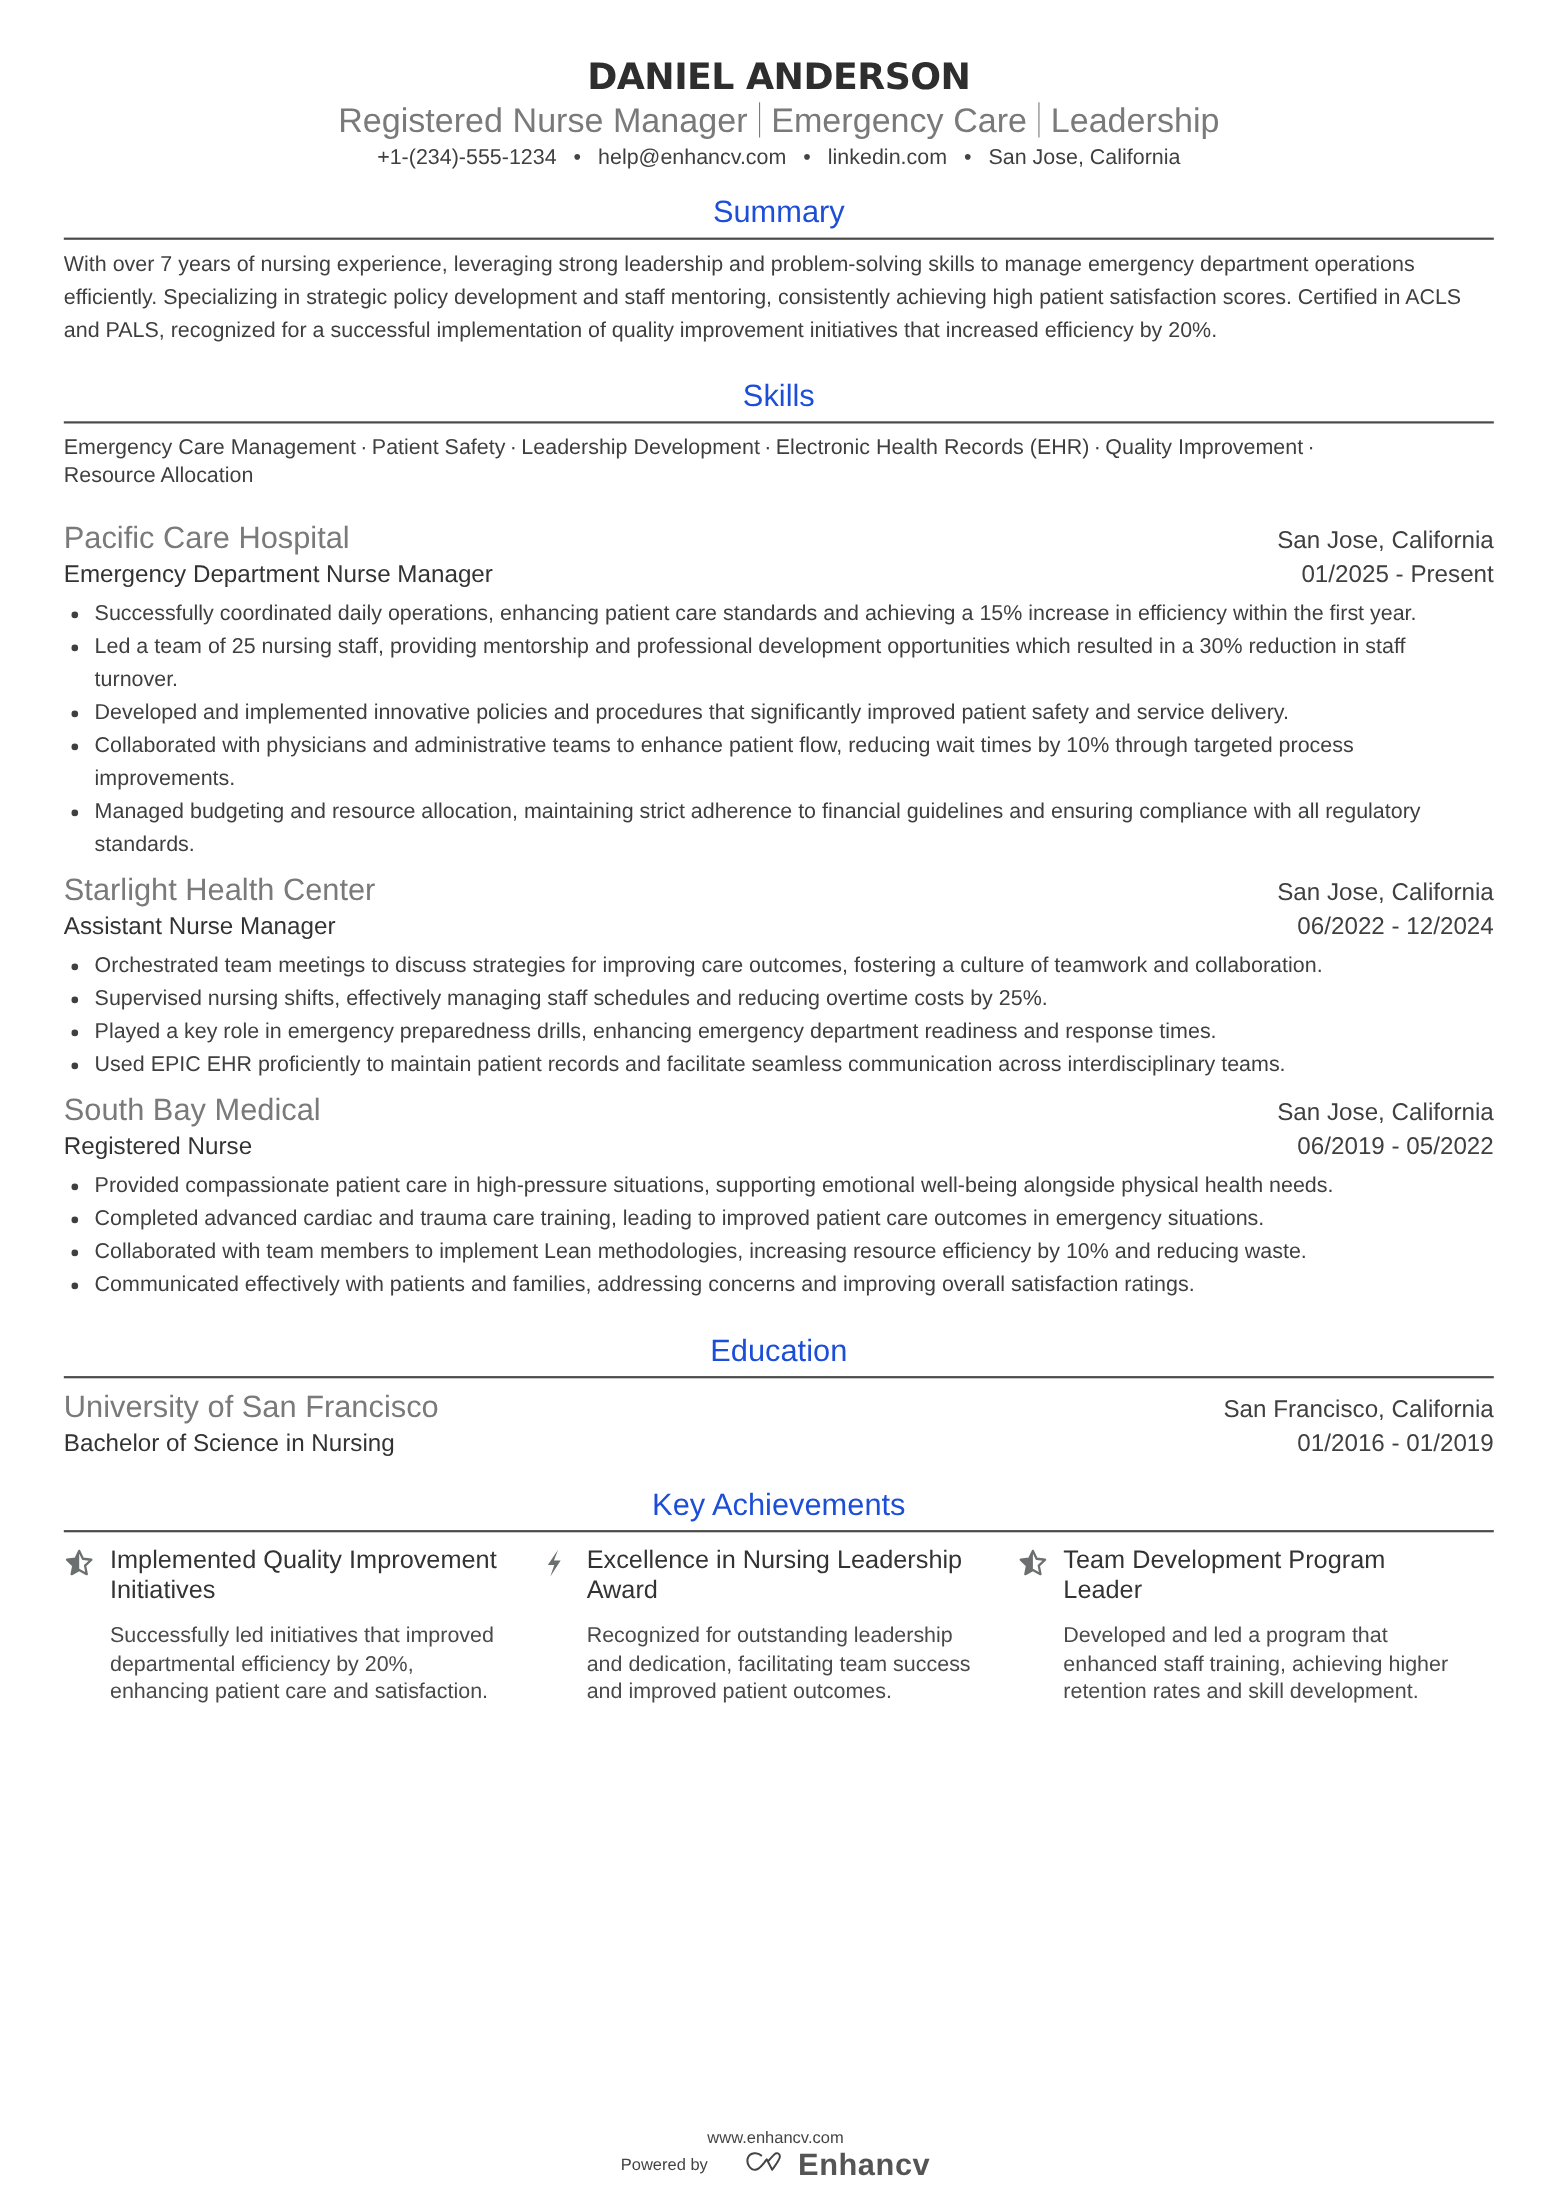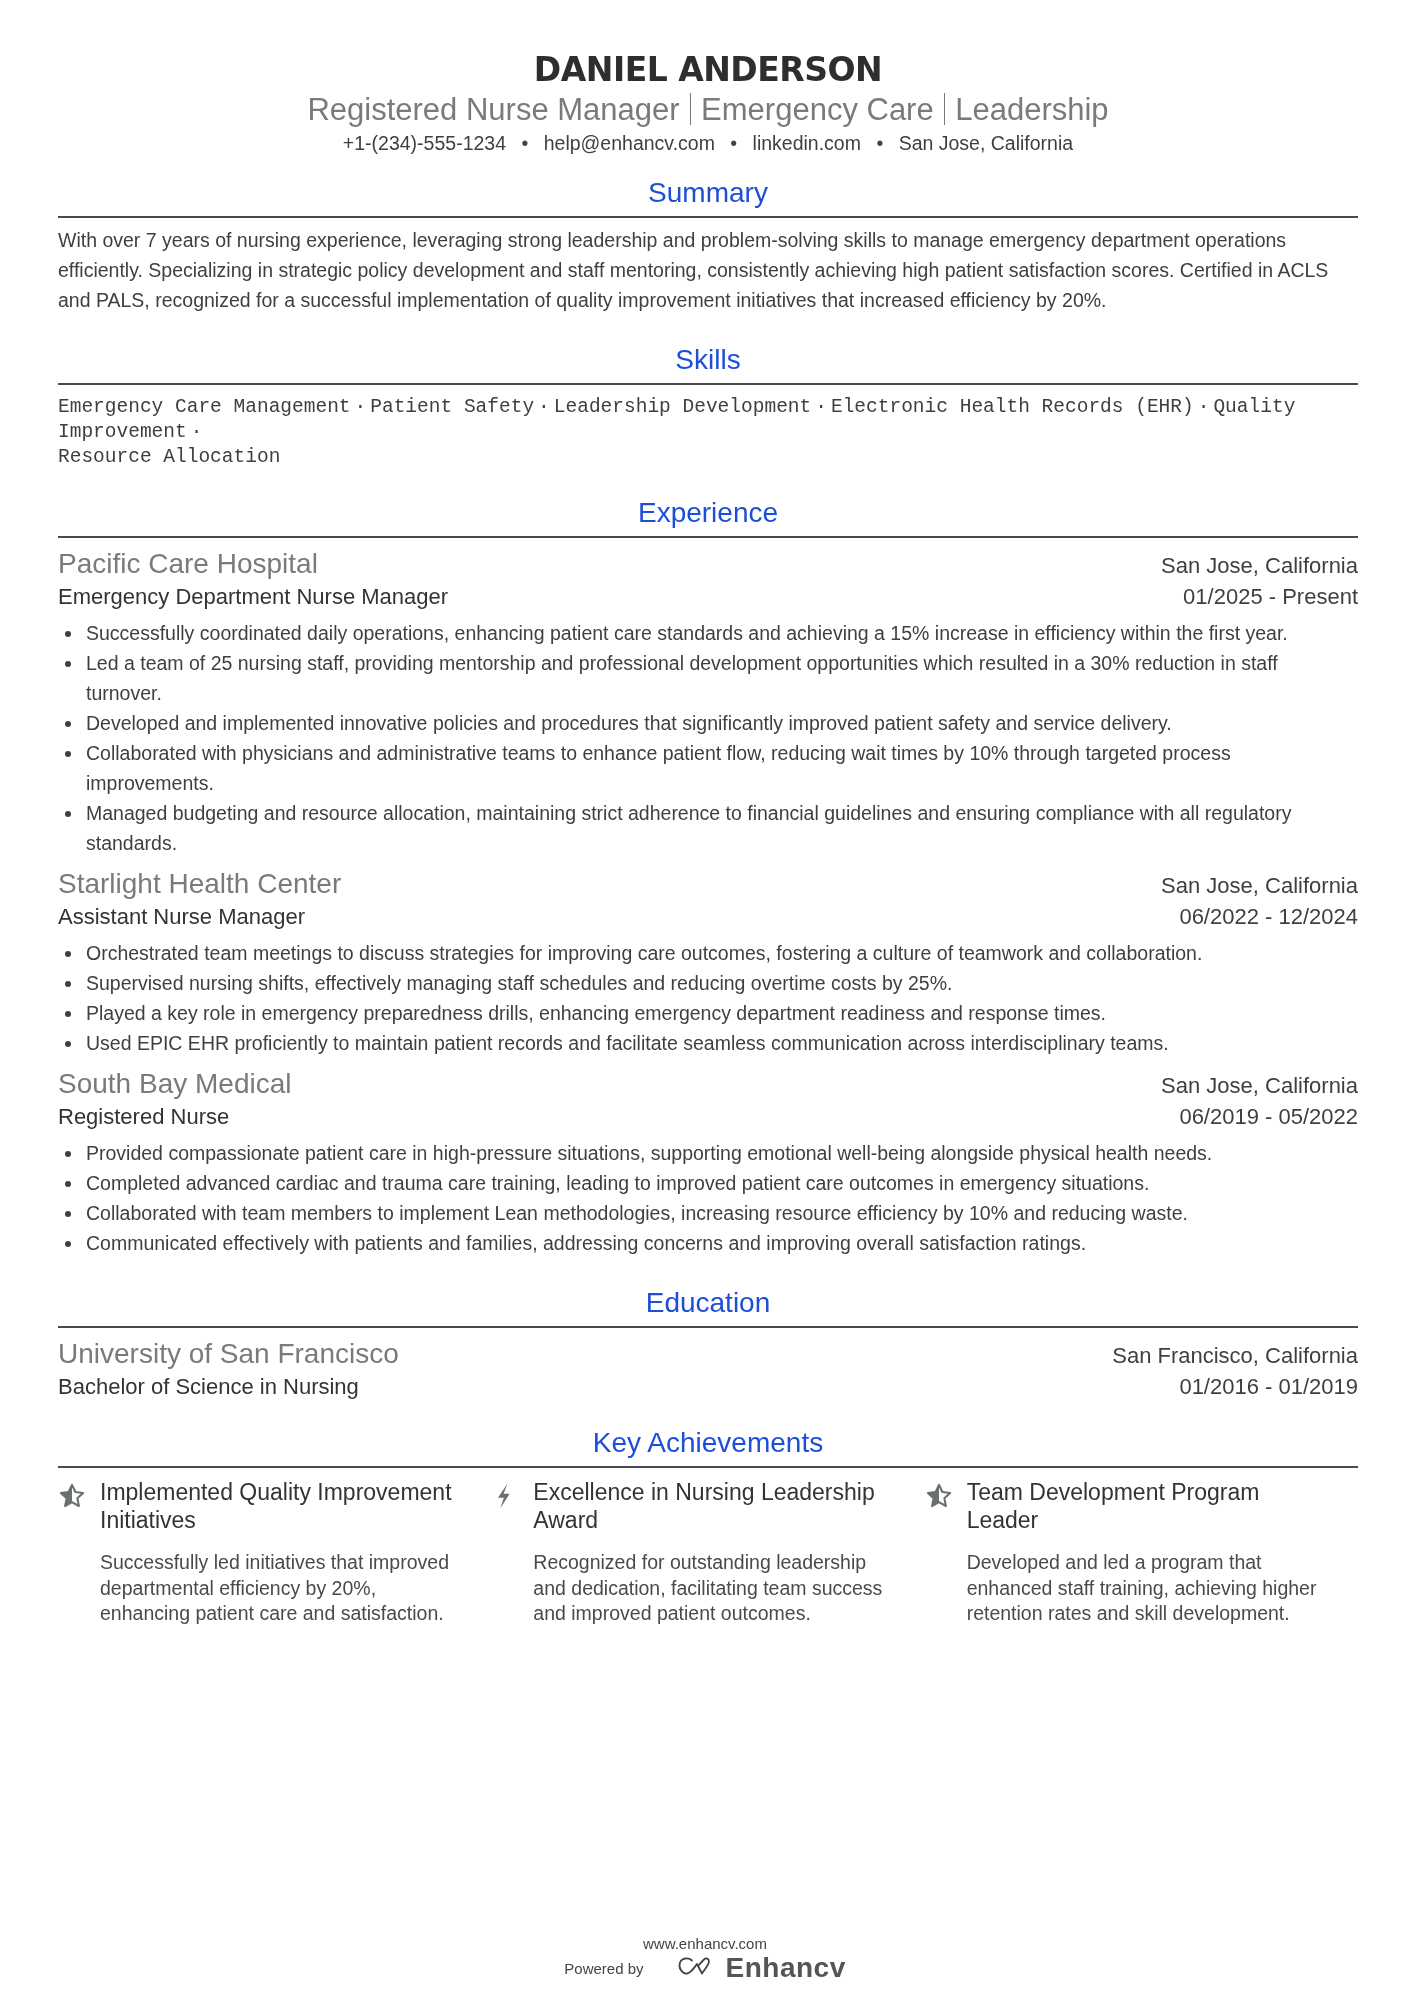--- a/index.html
+++ b/index.html
@@ -53,21 +53,20 @@
       line-height: 30px;
       color: #3f3f3f;
       margin-top: 7px;
     }
     .sec-skills { margin-top: 28px; }
     .skills-text {
       font-size: 19.5px;
       line-height: 25px;
       color: #3f3f3f;
       margin-top: 10px;
-      font-family: Liberation Mono, monospace;
     }
     .skills-text .skill-sep { margin: 0 4px; }
 
     .sec-experience { margin-top: 26px; }
     .entry { margin-top: 8px; }
     .entry-row {
       display: flex; justify-content: space-between; align-items: baseline;
     }
     .company {
       font-size: 28px; color: #7a7a7a; line-height: 36px;
@@ -140,21 +139,20 @@
   </div>
 
   <div class="sec-skills">
     <div class="section-title">Skills</div>
     <div class="skills-text">
       <span>Emergency Care Management</span><span class="skill-sep">·</span><span>Patient Safety</span><span class="skill-sep">·</span><span>Leadership Development</span><span class="skill-sep">·</span><span>Electronic Health Records (EHR)</span><span class="skill-sep">·</span><span>Quality Improvement</span><span class="skill-sep">·</span><br><span>Resource Allocation</span>
     </div>
   </div>
 
   <div class="sec-experience">
-    <div class="section-title">Experience</div>
 
     <div class="entry">
       <div class="entry-row">
         <span class="company">Pacific Care Hospital</span>
         <span class="location">San Jose, California</span>
       </div>
       <div class="entry-row">
         <span class="role">Emergency Department Nurse Manager</span>
         <span class="dates">01/2025 - Present</span>
       </div>

